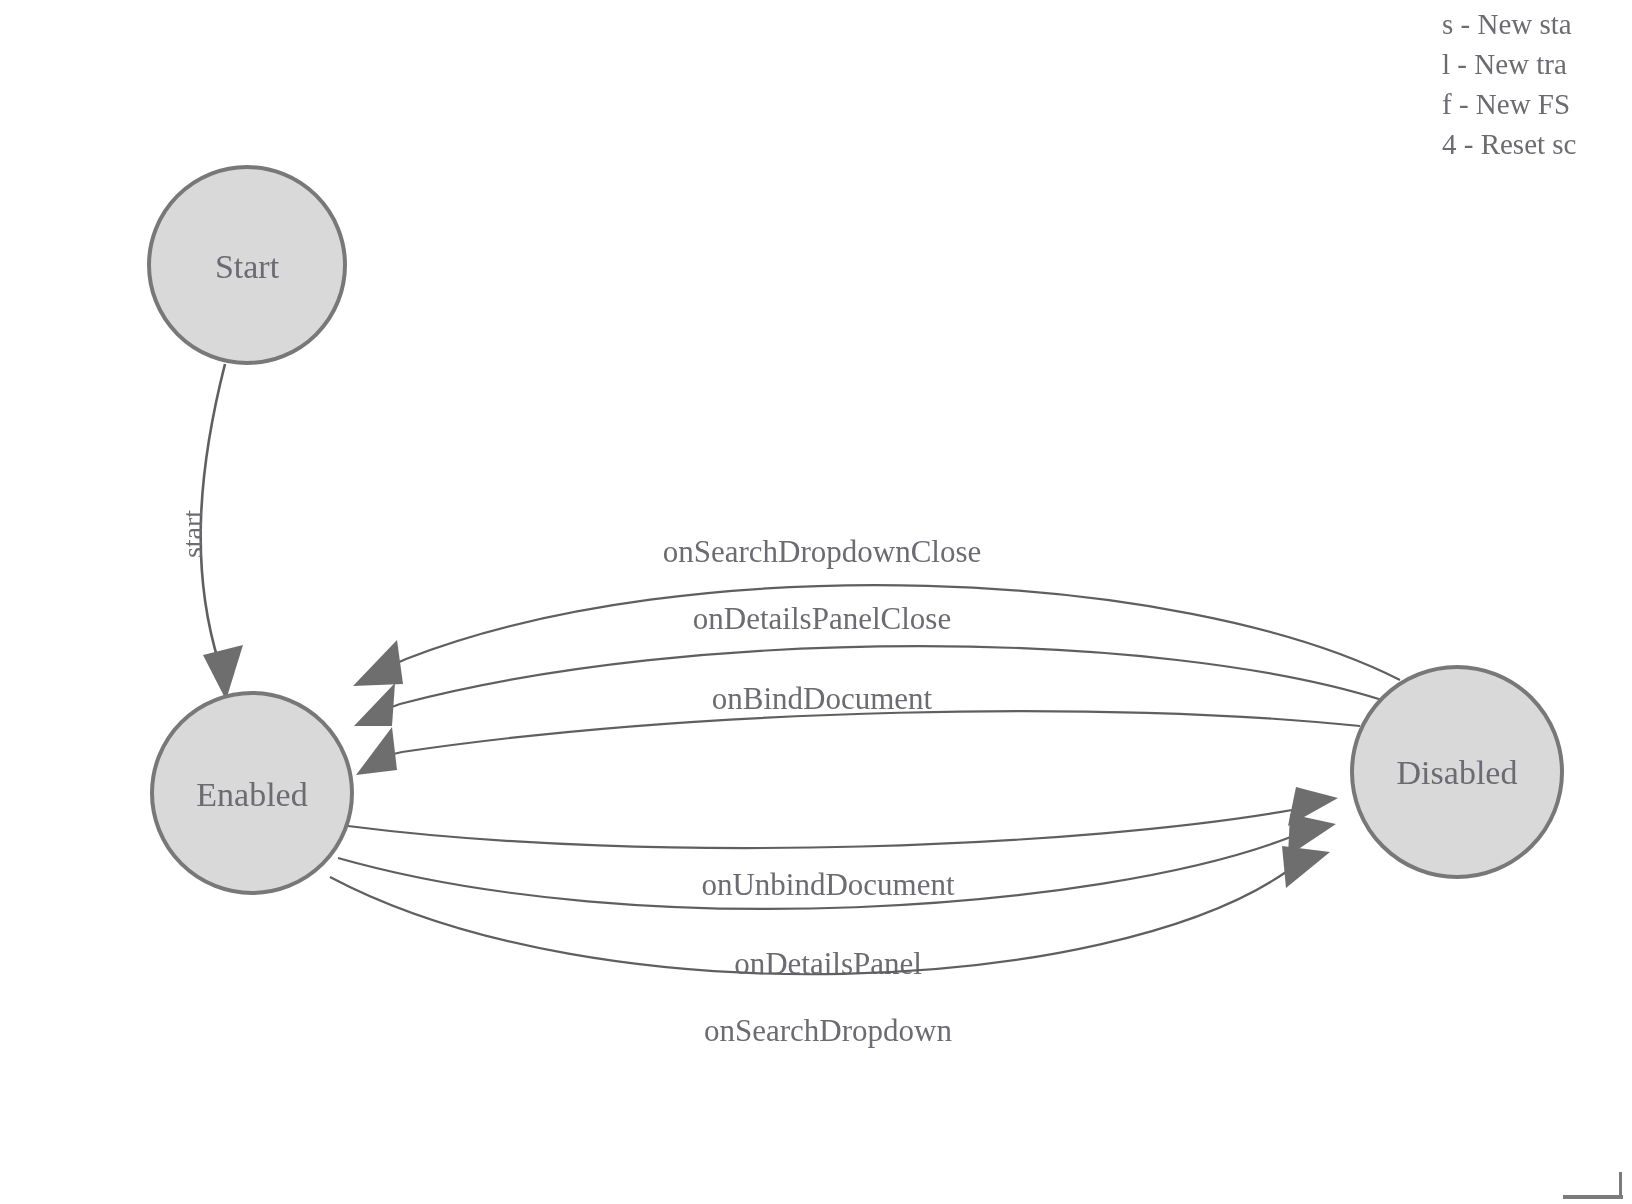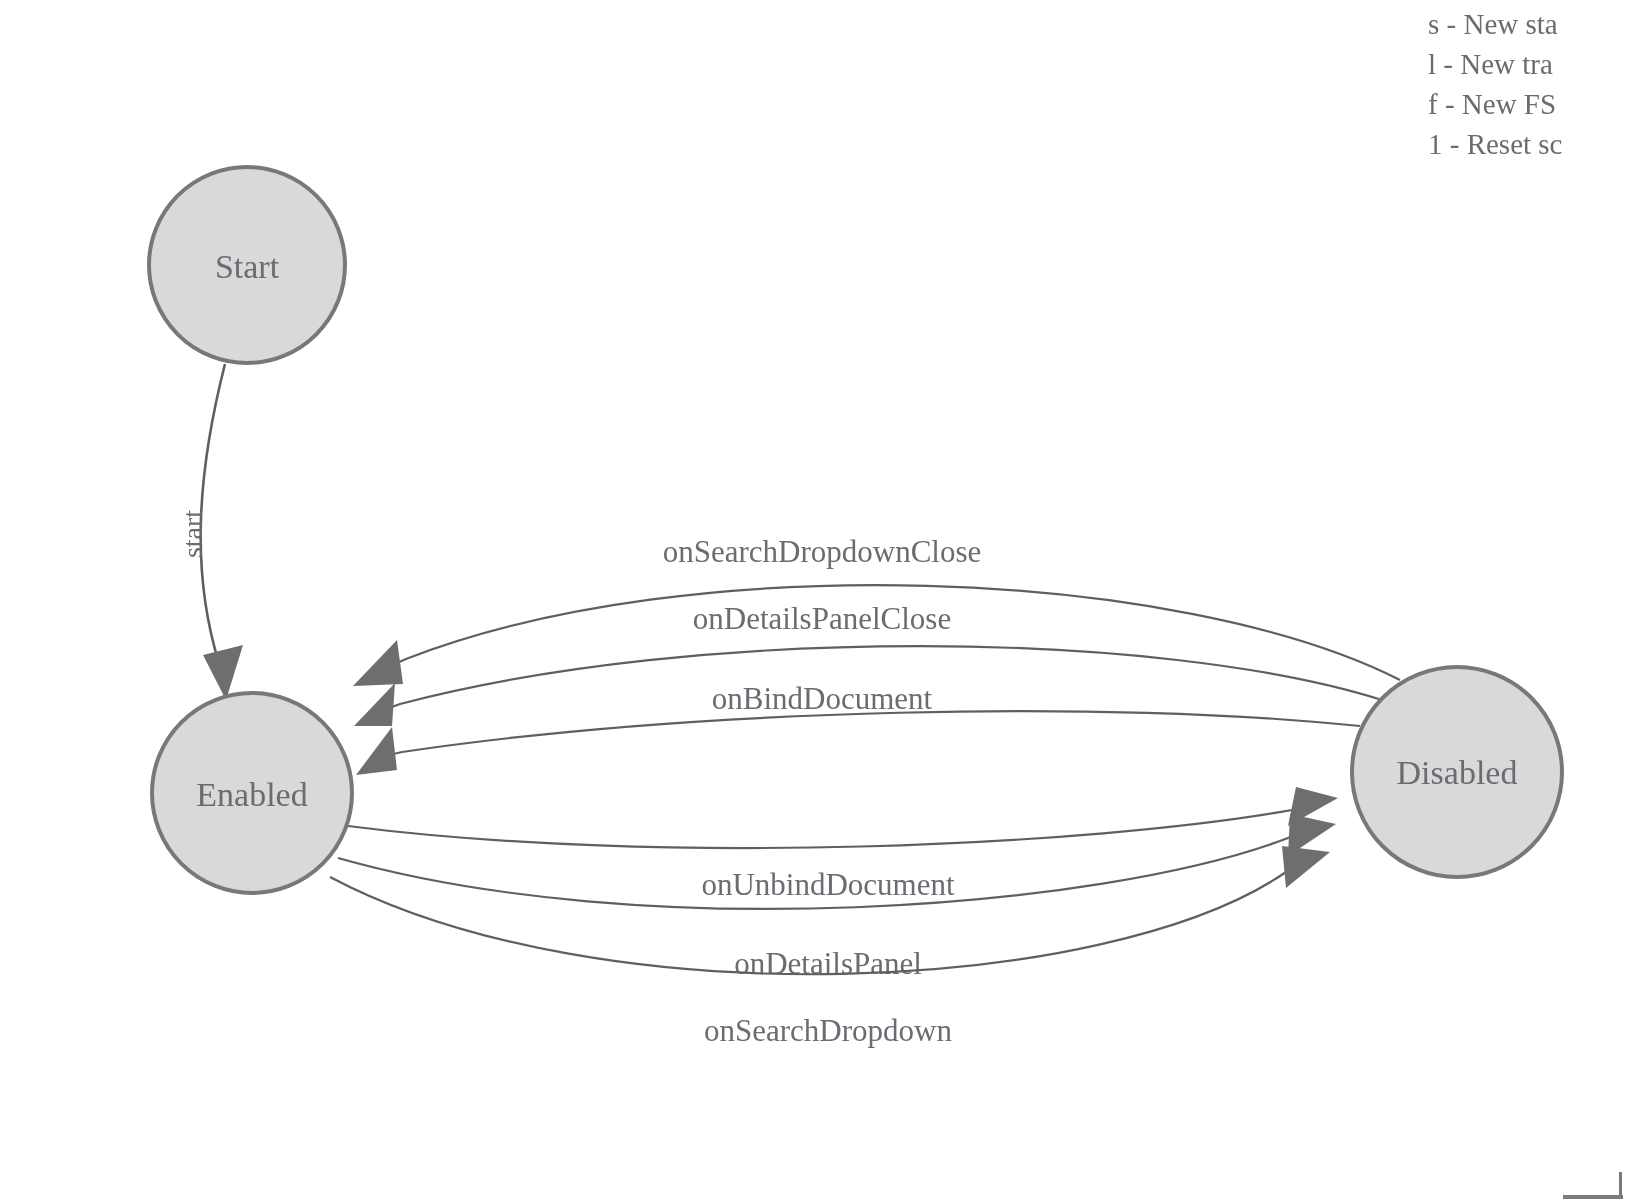--- a/index.html
+++ b/index.html
@@ -68,21 +68,21 @@
   .edge-label-rot {
     fill: #6b6b72;
     font-family: "Liberation Serif", "DejaVu Serif", serif;
     font-size: 28px;
     text-anchor: middle;
     dominant-baseline: central;
   }
 
   .help-legend {
     position: absolute;
-    right: 14px;
+    right: 0;
     top: 0;
     width: 200px;
     overflow: hidden;
     padding-top: 4px;
     pointer-events: none;
   }
   .help-line {
     color: #6b6b72;
     font-family: "Liberation Serif", "DejaVu Serif", serif;
     font-size: 29px;
@@ -171,19 +171,19 @@
       <circle class="node-circle" cx="1457" cy="772" r="105"></circle>
       <text class="node-label" x="1457" y="772">Disabled</text>
     </g>
 
   </svg>
 
   <div class="help-legend">
     <div class="help-line">s - New sta</div>
     <div class="help-line">l - New tra</div>
     <div class="help-line">f - New FS</div>
-    <div class="help-line">1 - Reset sc</div>
+    <div class="help-line">4 - Reset sc</div>
   </div>
 
   <div class="corner-rule-h"></div>
   <div class="corner-rule-v"></div>
 
 </div>
 
 </body></html>

